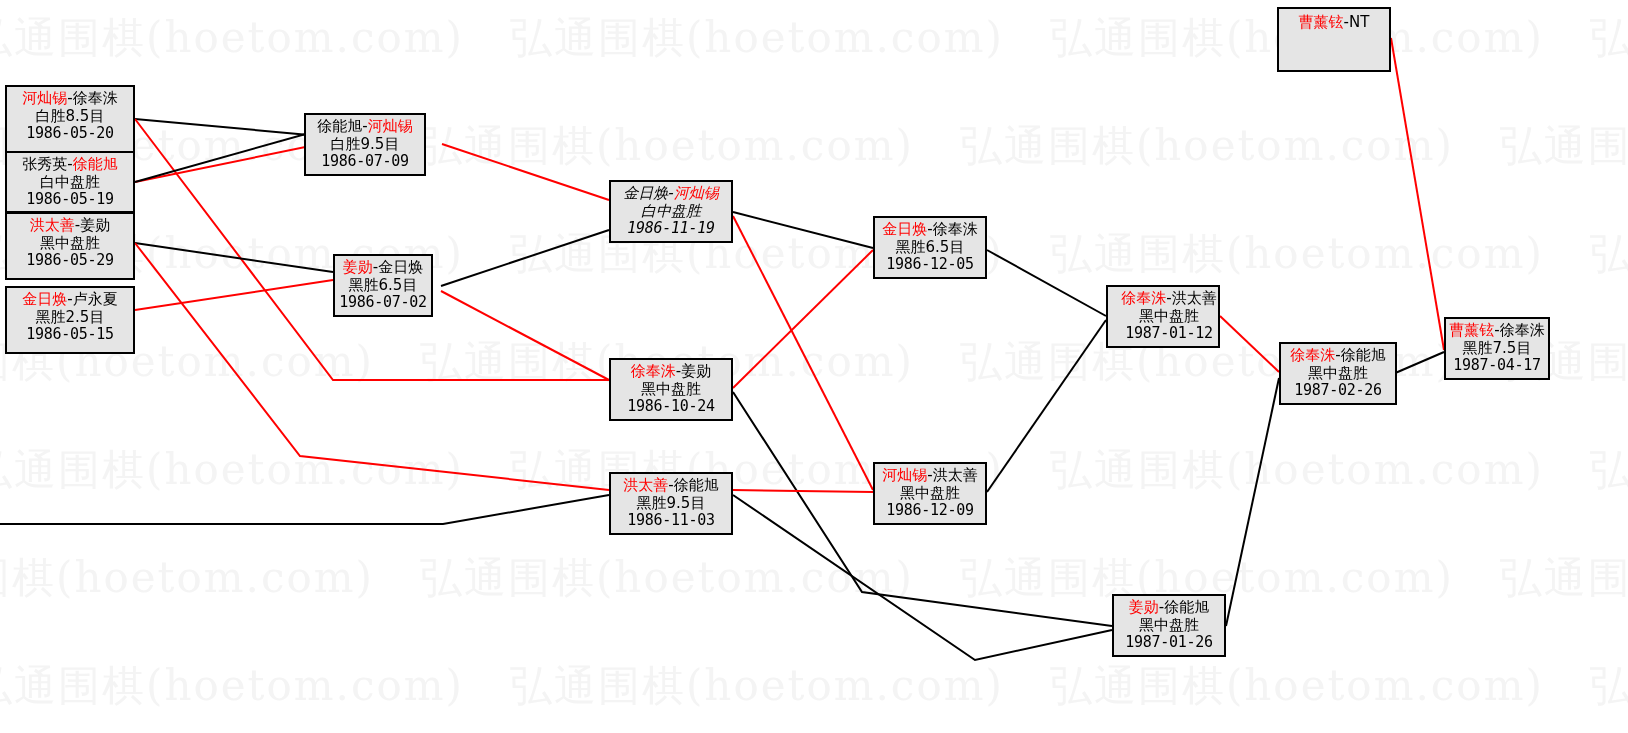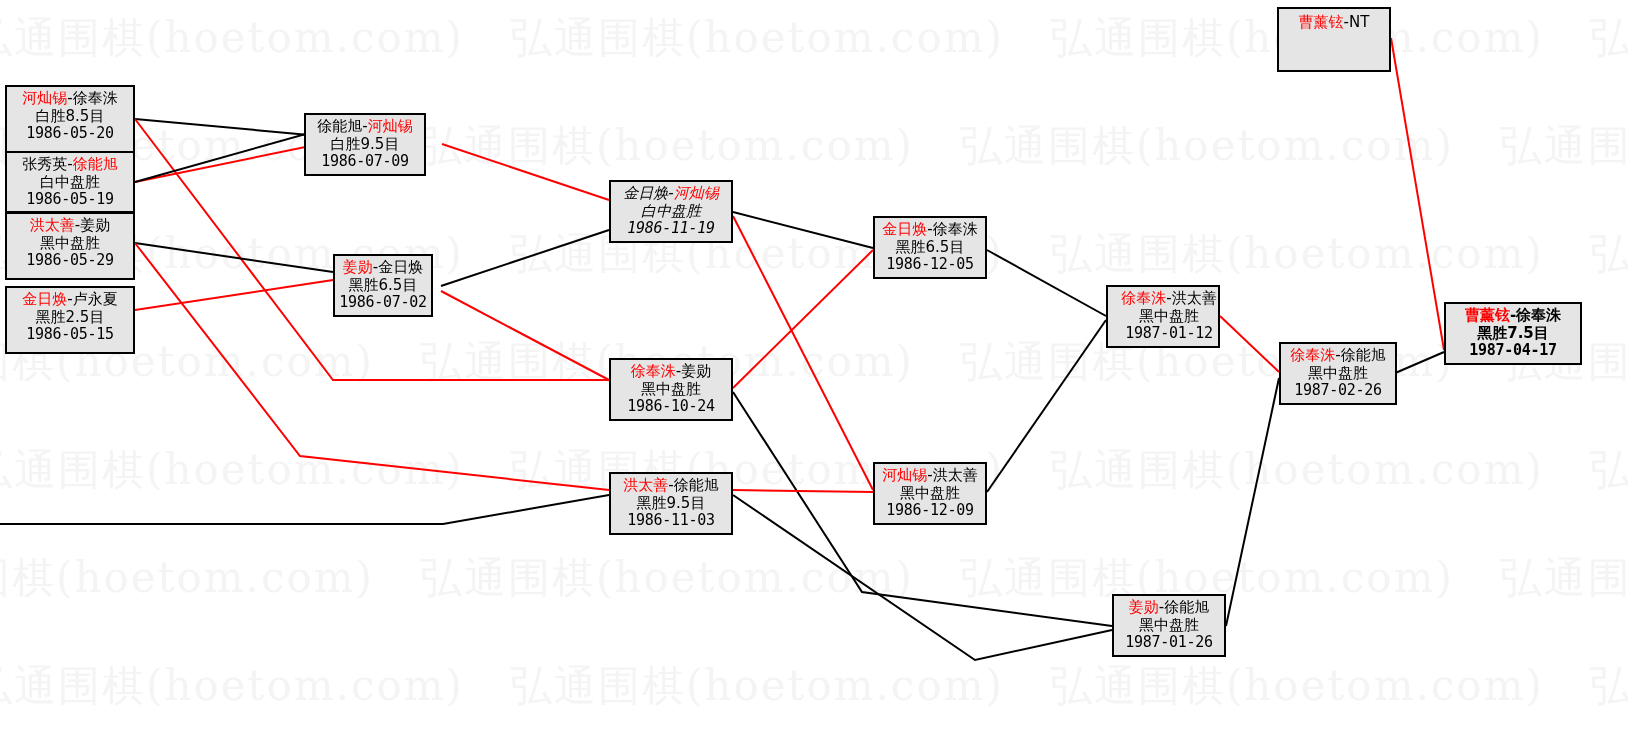--- a/index.html
+++ b/index.html
@@ -184,21 +184,21 @@
       <div class="node" style="left: 1112px; top: 594px; width: 114px; height: 63px; border-color: rgb(0, 0, 0);">
         <div class="players"><span class="win">姜勋</span><span class="sep">-</span><span class="">徐能旭</span></div>
         <div class="result">黑中盘胜</div>
         <div class="date">1987-01-26</div>
       </div>
       <div class="node" style="left: 1279px; top: 342px; width: 118px; height: 63px; border-color: rgb(0, 0, 0);">
         <div class="players"><span class="win">徐奉洙</span><span class="sep">-</span><span class="">徐能旭</span></div>
         <div class="result">黑中盘胜</div>
         <div class="date">1987-02-26</div>
       </div>
-      <div class="node" style="left: 1444px; top: 302px; width: 138px; height: 63px; border-color: rgb(0, 0, 0); font-weight: bold;">
+      <div class="node" style="left: 1444px; top: 317px; width: 106px; height: 63px; border-color: rgb(0, 0, 0);">
         <div class="players"><span class="win">曹薰铉</span><span class="sep">-</span><span class="">徐奉洙</span></div>
         <div class="result">黑胜7.5目</div>
         <div class="date">1987-04-17</div>
       </div>
       <div class="node stub" style="left: 1277px; top: 7px; width: 114px; height: 65px; border-color: rgb(0, 0, 0);">
         <div class="players"><span class="win">曹薰铉</span><span class="sep">-</span><span class="">NT</span></div>
       </div>
     </div>
 
 </div>

